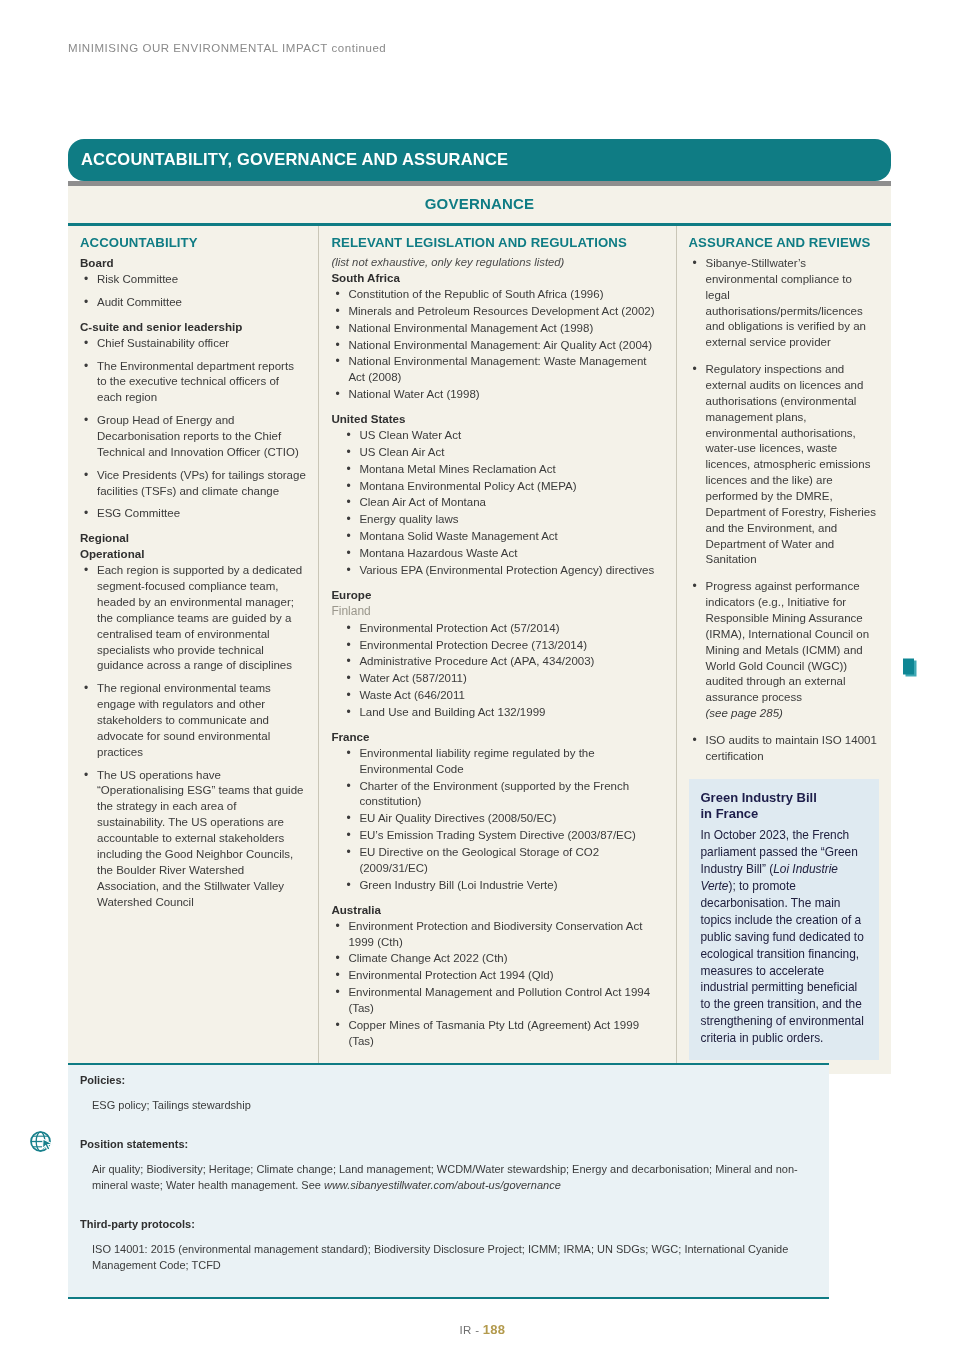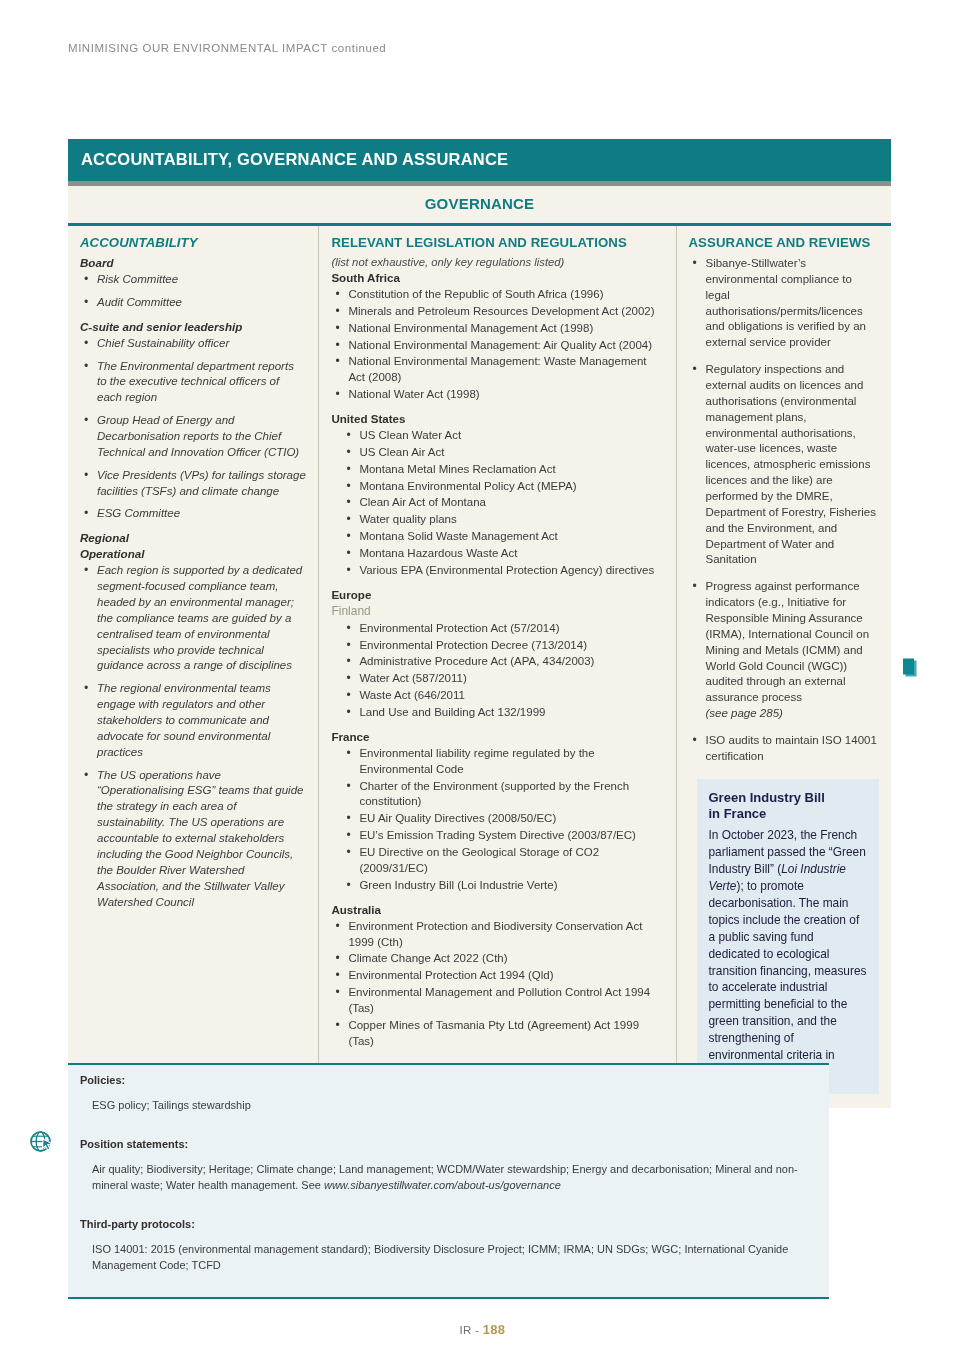--- a/index.html
+++ b/index.html
@@ -21,40 +21,41 @@
 
   
   .panel{
     position:absolute; left:68px; top:139px; width:823px;
   }
 
   .title-bar{
     background:#0f7c84; color:#ffffff;
     font-size:16.5px; font-weight:bold; letter-spacing:.2px;
     padding:11px 13px 12px 13px;
+    border-radius:16px;
   }
   .grey-rule{height:5px; background:#8e8e8e;}
 
   .gov-band{
     background:#f4f2e9;
     text-align:center;
     padding:9px 0 10px 0;
   }
   .gov-band .gov-text{
     color:#0f7c84; font-weight:bold; font-size:15px; letter-spacing:.2px;
   }
 
   .teal-rule{height:3px; background:#0f7c84;}
 
   .cols{
     display:flex; background:#f4f2e9;
     border-bottom:none;
   }
   .col{padding:9px 12px 14px 12px; box-sizing:border-box;}
-  .col-a{width:252px; border-right:1px solid #c9c6b7;font-style:italic;}
+  .col-a{width:252px; border-right:1px solid #c9c6b7;}
   .col-b{width:358px; border-right:1px solid #c9c6b7;}
   .col-c{width:215px;}
 
   .col-head{
     color:#0f7c84; font-weight:bold; font-size:13.2px;
     letter-spacing:.1px; margin:0 0 6px 0;
   }
   .subhead{
     font-weight:bold; font-size:11.6px; color:#2f2f2f;
     margin:9px 0 3px 0;
@@ -77,21 +78,21 @@
     font-size:12px; color:#3b3b3b;
   }
   ul.bl.tight li{margin-bottom:1px;}
   ul.bl.roomy li{margin-bottom:11px;}
   ul.bl.mid li{margin-bottom:7px;}
 
   .i{font-style:italic;}
 
   
   .callout{
-    background:#dfeaf1; margin-top:14px; padding:11px 12px 13px 12px;margin-left:8px;
+    background:#dfeaf1; margin-top:14px; padding:11px 12px 13px 12px;
   }
   .callout-title{
     color:#1d1d4a; font-weight:bold; font-size:13px; line-height:1.25;
     margin-bottom:5px;
   }
   .callout-body{
     color:#20203f; font-size:11.9px; line-height:1.42;
   }
 
   
@@ -183,21 +184,21 @@
           <li>National Water Act (1998)</li>
         </ul>
 
         <div class="subhead">United States</div>
         <ul class="bl tight" style="padding-left:11px;">
           <li>US Clean Water Act</li>
           <li>US Clean Air Act</li>
           <li>Montana Metal Mines Reclamation Act</li>
           <li>Montana Environmental Policy Act (MEPA)</li>
           <li>Clean Air Act of Montana</li>
-          <li>Water quality plans</li>
+          <li>Energy quality laws</li>
           <li>Montana Solid Waste Management Act</li>
           <li>Montana Hazardous Waste Act</li>
           <li>Various EPA (Environmental Protection Agency) directives</li>
         </ul>
 
         <div class="subhead">Europe</div>
         <div class="subhead-light">Finland</div>
         <ul class="bl tight" style="padding-left:11px;">
           <li>Environmental Protection Act (57/2014)</li>
           <li>Environmental Protection Decree (713/2014)</li>

